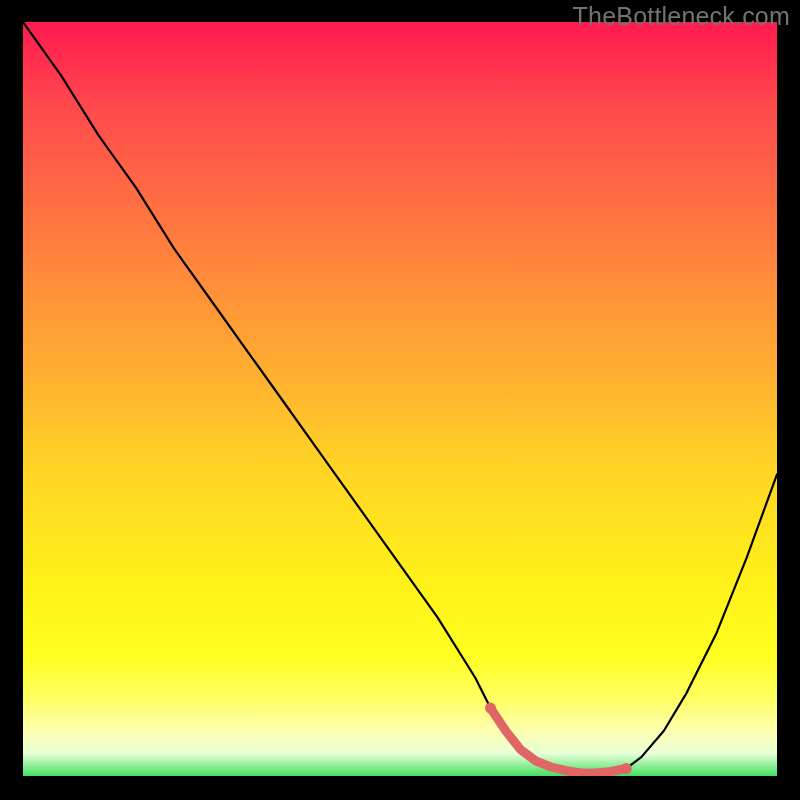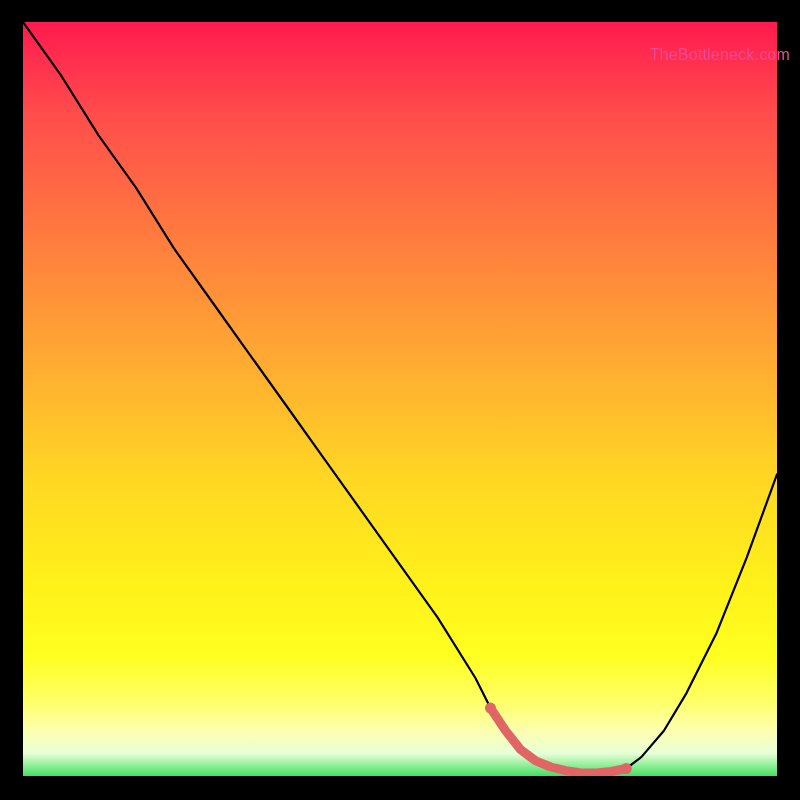--- a/index.html
+++ b/index.html
@@ -29,26 +29,25 @@
       #ffff66 90%,
       #fdffb0 94%,
       #e8ffd7 97%,
       #42e060 100%
     );
   }
   .watermark {
     position: absolute;
     top: 2px;
     right: 10px;
-    color: #ec4899;
-    font-size: 16px;
+    color: #737373;
+    font-size: 25px;
     font-weight: 500;
     letter-spacing: 0.2px;
     z-index: 3;
-    margin-top: 44px;
   }
   svg.curve {
     position: absolute;
     left: 0;
     top: 0;
     width: 754px;
     height: 754px;
     z-index: 2;
   }
 </style>

